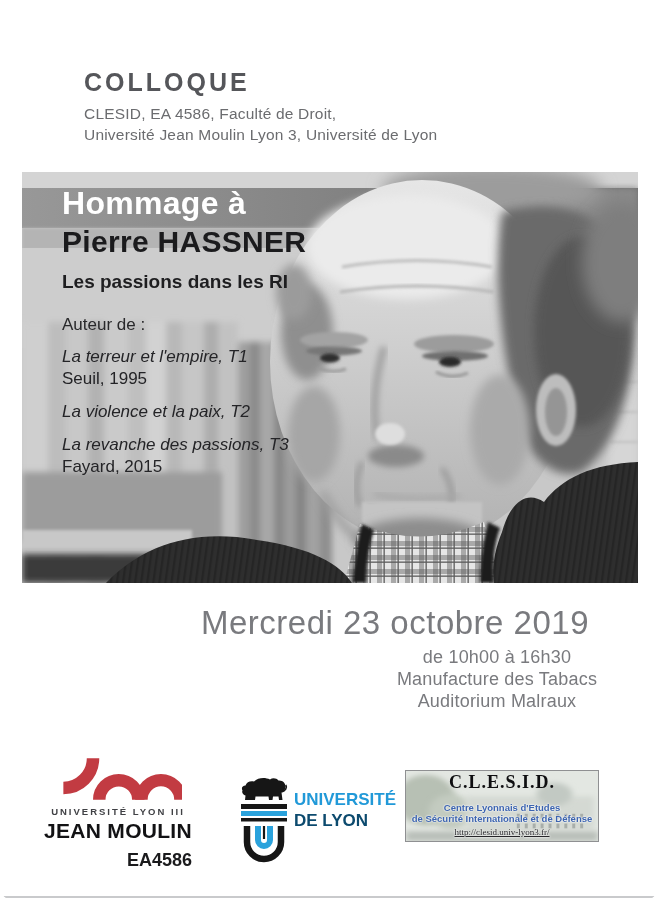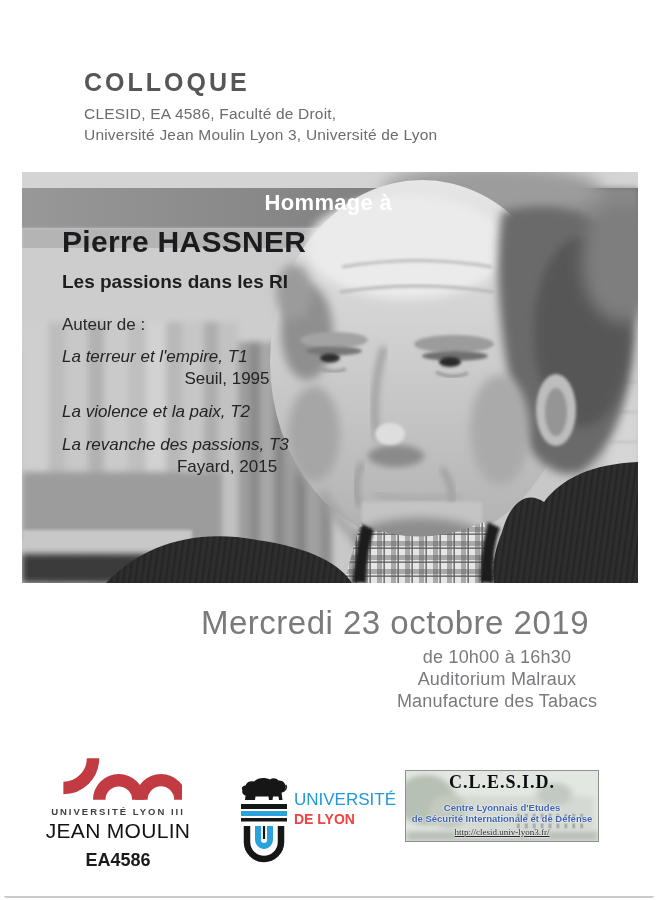--- a/index.html
+++ b/index.html
@@ -8,45 +8,45 @@
 
   
   .hdr { position:absolute; left:84px; top:68px; }
   .hdr-title { font-size:25px; font-weight:800; letter-spacing:3px; color:#55565a; }
   .hdr-sub { margin-top:6px; font-size:15.5px; line-height:21px; color:#6b6c6f; letter-spacing:.2px; }
 
   
   .photo { position:absolute; left:22px; top:172px; width:616px; height:411px; overflow:hidden; background:#c8c8c8; }
   .photo svg.art { position:absolute; left:0; top:0; width:616px; height:411px; display:block; }
   .hero { position:absolute; left:40px; top:12px; width:330px; }
-  .hero-t1 { font-size:22px; font-weight:800; color:#ffffff; letter-spacing:.3px; line-height:38px;text-align:right; }
+  .hero-t1 { font-size:32px; font-weight:800; color:#ffffff; letter-spacing:.3px; line-height:38px; }
   .hero-t2 { font-size:30px; font-weight:800; color:#1b1b1d; letter-spacing:.3px; line-height:40px; }
   .hero-sub { margin-top:9px; font-size:19px; font-weight:800; color:#1e1e20; }
   .hero-author { margin-top:22px; font-size:17px; font-weight:500; color:#29292b; }
   .books { margin-top:10px; }
   .book { margin-top:11px; }
   .book-title { font-size:17px; font-style:italic; font-weight:500; color:#242427; line-height:22px; }
-  .book-pub { font-size:17px; color:#242427; line-height:22px;text-align:center; }
+  .book-pub { font-size:17px; color:#242427; line-height:22px; }
 
   
   .event-date { position:absolute; left:135px; top:604px; width:520px; text-align:center;
                 font-size:33px; font-weight:400; color:#797a7e; letter-spacing:.5px; }
   .event-details { position:absolute; left:337px; top:646px; width:320px; text-align:center;
                    font-size:18px; line-height:22px; color:#797a7e; letter-spacing:.2px; }
 
   
   .jm { position:absolute; left:44px; top:752px; width:148px; text-align:center; }
   .jm svg { display:block; margin:0 auto; }
   .jm-l1 { margin-top:4px; font-size:9.5px; font-weight:700; letter-spacing:2px; color:#404145; }
-  .jm-l2 { margin-top:2px; font-size:21px; font-weight:400; letter-spacing:.3px; color:#121214; }
-  .jm-l3 { margin-top:7px; font-size:18px; font-weight:800; color:#1a1a1c; }
+  .jm-l2 { margin-top:2px; font-size:21px; font-weight:700; letter-spacing:.3px; color:#121214; }
+  .jm-l3 { margin-top:7px; font-size:18px; font-weight:800; color:#1a1a1c;text-align:right; }
 
   .udl-emblem { position:absolute; left:240px; top:776px; }
-  .udl-t1 { position:absolute; left:294px; top:790px; font-size:17px; font-weight:400; color:#2199d8; }
-  .udl-t2 { position:absolute; left:294px; top:811px; font-size:14px; font-weight:800; color:#ef4444; }
+  .udl-t1 { position:absolute; left:294px; top:790px; font-size:17px; font-weight:700; color:#2199d8; }
+  .udl-t2 { position:absolute; left:294px; top:811px; font-size:17px; font-weight:800; color:#0c4a6e; }
 
   .clesid { position:absolute; left:405px; top:770px; width:194px; height:72px;
             border:1px solid #8f9092; background:#e2e6e1; overflow:hidden; }
   .clesid svg.bg { position:absolute; left:0; top:0; width:100%; height:100%; }
   .clesid-title { position:absolute; left:0; top:1px; width:100%; text-align:center;
                   font-family:"Liberation Serif","DejaVu Serif",serif; font-weight:700;
                   font-size:18px; letter-spacing:1px; color:#0e0e10; }
   .clesid-s1 { position:absolute; left:0; top:31px; width:100%; text-align:center;
                font-size:9.5px; font-weight:700; color:#3c64b0;
                text-shadow:0 0 2px #fff, 0 0 2px #fff; }
@@ -210,22 +210,22 @@
           <div class="book-title">La revanche des passions, T3</div>
           <div class="book-pub">Fayard, 2015</div>
         </div>
       </div>
     </div>
   </figure>
 
   <div class="event-date">Mercredi 23 octobre 2019</div>
   <div class="event-details">
     <div>de 10h00 à 16h30</div>
+    <div>Manufacture des Tabacs</div>
     <div>Auditorium Malraux</div>
-    <div>Manufacture des Tabacs</div>
   </div>
 
   <footer>
 
     <div class="jm">
       <svg width="128" height="50" viewBox="0 0 164 64" aria-hidden="true">
         <g fill="none" stroke="#c23b42" stroke-width="16">
           <path d="M 50 8 A 38 38 0 0 1 12 46"></path>
           <path d="M 58 61 A 25 25 0 0 1 108 61"></path>
           <path d="M 112 61 A 25 25 0 0 1 162 61"></path>

